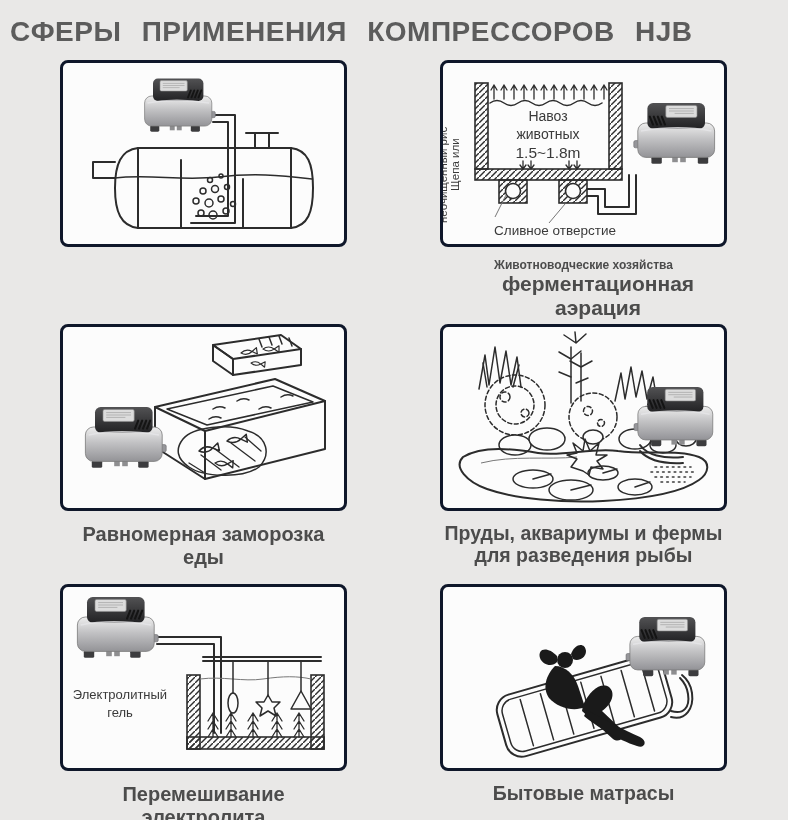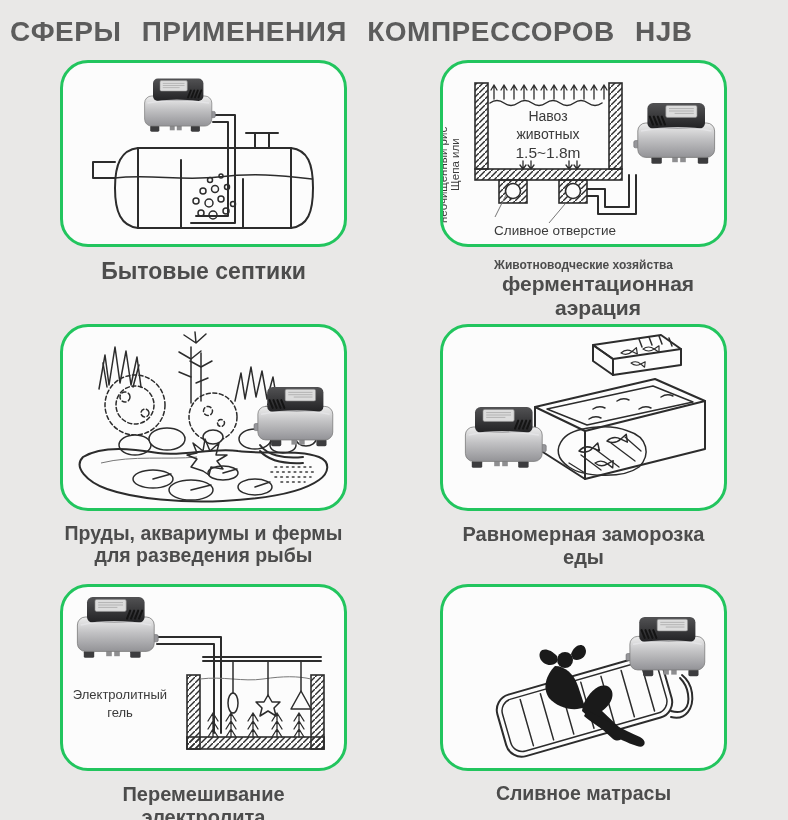--- a/index.html
+++ b/index.html
@@ -22,22 +22,22 @@
     display:grid;
     grid-template-columns:287px 287px;
     column-gap:93px;
     padding-left:60px;
   }
   .cell{margin-bottom:5px;}
   .panel{
     box-sizing:border-box;
     width:287px;height:187px;
     background:#fcfcfc;
-    border:3px solid #22c55e;
-    border-radius:28px;
+    border:3px solid #0f172a;
+    border-radius:8px;
     overflow:hidden;
   }
   svg.art{display:block;width:281px;height:181px;}
   .caption{
     min-height:56px;
     padding-top:12px;
     text-align:center;
     font-weight:bold;
     color:#4c4c4c;
     line-height:1.12;
@@ -135,23 +135,20 @@
               <circle cx="152" cy="126" r="3.5"></circle>
             <circle cx="164" cy="124" r="2.5"></circle>
               <circle cx="147" cy="117" r="2.5"></circle>
               <circle cx="158" cy="113" r="2"></circle>
           </g>
           <g>
             <use href="#pump" transform="translate(76,12) scale(0.7)" width="110" height="85"></use>
           </g>
         </svg>
       </div>
-      <div class="caption cap-xl">
-        <span>Бытовые септики</span>
-      </div>
     </div>
 
     <div class="cell">
       <div class="panel">
         <svg class="art" viewBox="0 0 281 181">
           <g>
             <rect x="32" y="20" width="13" height="86" fill="url(#hatch)" stroke="#2c2c2c" stroke-width="1.6"></rect>
             <rect x="166" y="20" width="13" height="86" fill="url(#hatch)" stroke="#2c2c2c" stroke-width="1.6"></rect>
             <rect x="32" y="106" width="147" height="11" fill="url(#hatch)" stroke="#2c2c2c" stroke-width="1.6"></rect>
             <rect x="56" y="117" width="28" height="23" fill="url(#hatch)" stroke="#2c2c2c" stroke-width="1.6"></rect>
@@ -193,20 +190,58 @@
           <text x="4" y="160" font-size="11.5" transform="rotate(-90 4 160)">неочищенный рис</text>
           <text x="112" y="172" font-size="13.5" text-anchor="middle">Сливное отверстие</text>
           <g>
             <use href="#pump" transform="translate(278,36) scale(-0.8,0.8)" width="110" height="85"></use>
           </g>
         </svg>
       </div>
       <div class="caption">
         <span class="cap-m">Животноводческие хозяйства</span>
         <span class="cap-l2">ферментационная аэрация</span>
+      </div>
+    </div>
+
+    <div class="cell">
+      <div class="panel">
+        <svg class="art" viewBox="0 0 281 181">
+          <g>
+            <path class="ln" d="M150,18 L218,8 L238,22 L170,32 Z"></path>
+            <path class="ln" d="M150,18 L150,34 L170,48 L170,32 Z"></path>
+            <path class="ln" d="M170,48 L238,38 L238,22"></path>
+            <path class="ln15" d="M196,12 l3,8 M206,10 l3,8 M216,9 l3,8 M226,11 l3,8"></path>
+            <use href="#fish" transform="translate(178,26) rotate(-8) scale(0.8)"></use>
+            <use href="#fish" transform="translate(200,22) scale(0.8)"></use>
+            <use href="#fish" transform="translate(188,36) rotate(6) scale(0.7)"></use>
+          </g>
+          <g>
+            <path class="ln" d="M92,80 L212,52 L262,74 L142,104 Z"></path>
+            <path class="ln15" d="M104,82 L210,59 L250,75 L144,98 Z"></path>
+            <path class="ln15" d="M150,82 q6,-4 12,-1 M174,74 q6,-4 12,-1 M146,92 q6,-4 12,-1 M196,82 q6,-4 12,-1 M218,70 q6,-4 12,-1"></path>
+            <path class="ln" d="M92,80 L92,120 L142,152 L142,104"></path>
+            <path class="ln" d="M142,152 L262,122 L262,74"></path>
+            <path class="ln15" d="M120,112 C130,100 165,96 185,104 C205,110 208,128 196,140 C180,152 140,150 126,140 C114,132 112,122 120,112 Z"></path>
+            <g class="ln12">
+              <path d="M126,136 L142,146 M138,128 L158,143 M152,122 L176,140 M168,116 L192,134 M182,110 L198,124"></path>
+            </g>
+            <g fill="#fcfcfc">
+              <use href="#fish" transform="translate(136,124) rotate(-12)"></use>
+              <use href="#fish" transform="translate(164,114) rotate(-8)"></use>
+              <use href="#fish" transform="translate(152,136) rotate(4) scale(0.9)"></use>
+            </g>
+          </g>
+          <g>
+            <use href="#pump" transform="translate(16,76) scale(0.8)" width="110" height="85"></use>
+          </g>
+        </svg>
+      </div>
+      <div class="caption cap-l">
+        <span>Равномерная заморозка еды</span>
       </div>
     </div>
 
     <div class="cell">
       <div class="panel">
         <svg class="art" viewBox="0 0 281 181">
           <g>
             <path class="ln15" d="M36,62 L42,28 L46,58 L52,20 L57,56 L63,24 L68,58 L74,30 L78,60"></path>
             <path class="ln15" d="M44,60 L40,36 M70,60 L76,38"></path>
             <path class="ln15" d="M172,74 L178,46 L182,72 L188,40 L193,70 L199,44 L204,72 L210,50 L214,74"></path>
@@ -256,58 +291,20 @@
       <div class="caption cap-p">
         <span>Пруды, аквариумы и фермы</span>
         <span>для разведения рыбы</span>
       </div>
     </div>
 
     <div class="cell">
       <div class="panel">
         <svg class="art" viewBox="0 0 281 181">
           <g>
-            <path class="ln" d="M150,18 L218,8 L238,22 L170,32 Z"></path>
-            <path class="ln" d="M150,18 L150,34 L170,48 L170,32 Z"></path>
-            <path class="ln" d="M170,48 L238,38 L238,22"></path>
-            <path class="ln15" d="M196,12 l3,8 M206,10 l3,8 M216,9 l3,8 M226,11 l3,8"></path>
-            <use href="#fish" transform="translate(178,26) rotate(-8) scale(0.8)"></use>
-            <use href="#fish" transform="translate(200,22) scale(0.8)"></use>
-            <use href="#fish" transform="translate(188,36) rotate(6) scale(0.7)"></use>
-          </g>
-          <g>
-            <path class="ln" d="M92,80 L212,52 L262,74 L142,104 Z"></path>
-            <path class="ln15" d="M104,82 L210,59 L250,75 L144,98 Z"></path>
-            <path class="ln15" d="M150,82 q6,-4 12,-1 M174,74 q6,-4 12,-1 M146,92 q6,-4 12,-1 M196,82 q6,-4 12,-1 M218,70 q6,-4 12,-1"></path>
-            <path class="ln" d="M92,80 L92,120 L142,152 L142,104"></path>
-            <path class="ln" d="M142,152 L262,122 L262,74"></path>
-            <path class="ln15" d="M120,112 C130,100 165,96 185,104 C205,110 208,128 196,140 C180,152 140,150 126,140 C114,132 112,122 120,112 Z"></path>
-            <g class="ln12">
-              <path d="M126,136 L142,146 M138,128 L158,143 M152,122 L176,140 M168,116 L192,134 M182,110 L198,124"></path>
-            </g>
-            <g fill="#fcfcfc">
-              <use href="#fish" transform="translate(136,124) rotate(-12)"></use>
-              <use href="#fish" transform="translate(164,114) rotate(-8)"></use>
-              <use href="#fish" transform="translate(152,136) rotate(4) scale(0.9)"></use>
-            </g>
-          </g>
-          <g>
-            <use href="#pump" transform="translate(16,76) scale(0.8)" width="110" height="85"></use>
-          </g>
-        </svg>
-      </div>
-      <div class="caption cap-l">
-        <span>Равномерная заморозка еды</span>
-      </div>
-    </div>
-
-    <div class="cell">
-      <div class="panel">
-        <svg class="art" viewBox="0 0 281 181">
-          <g>
             <path class="ln" d="M94,50 H158 V146"></path>
             <path class="ln" d="M94,57 H151 V146"></path>
           </g>
           <g>
             <rect x="124" y="88" width="13" height="74" fill="url(#hatch)" stroke="#2c2c2c" stroke-width="1.6"></rect>
             <rect x="248" y="88" width="13" height="74" fill="url(#hatch)" stroke="#2c2c2c" stroke-width="1.6"></rect>
             <rect x="124" y="150" width="137" height="12" fill="url(#hatch)" stroke="#2c2c2c" stroke-width="1.6"></rect>
             <path class="ln" d="M140,70 H258 M140,74 H258"></path>
             <path class="lt" d="M137,92 C160,89 180,95 200,92 S 235,89 248,92"></path>
           </g>
@@ -355,18 +352,18 @@
           <g>
             <path class="ln" d="M228,124 C241,128 247,120 245,107 C244,100 241,95 237,91"></path>
             <path class="ln" d="M228,130 C243,134 251,121 249,106 C248,98 244,92 239,88"></path>
           </g>
           <g>
             <use href="#pump" transform="translate(268,26) scale(-0.78,0.78)" width="110" height="85"></use>
           </g>
         </svg>
       </div>
       <div class="caption cap-p">
-        <span>Сливное матрасы</span>
+        <span>Бытовые матрасы</span>
       </div>
     </div>
 
   </div>
 </div>
 
 </body></html>

